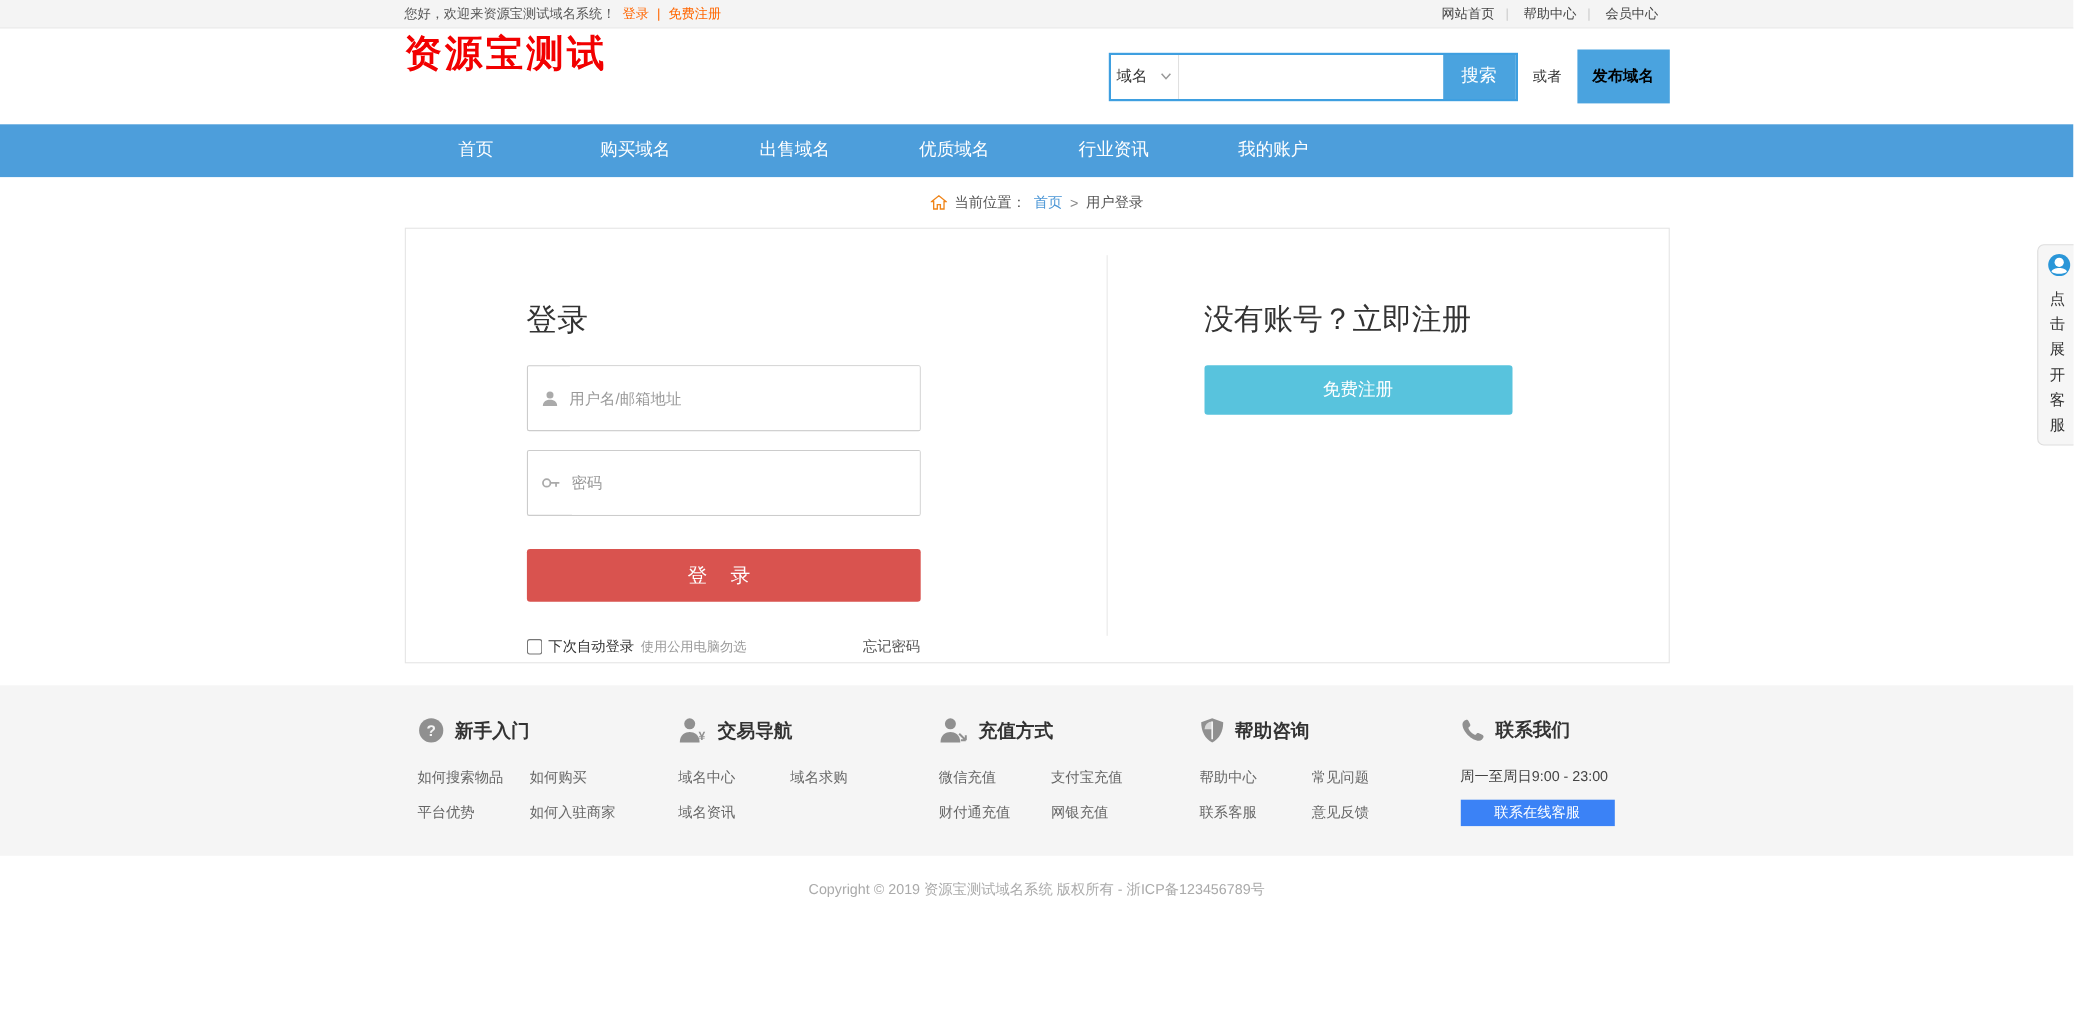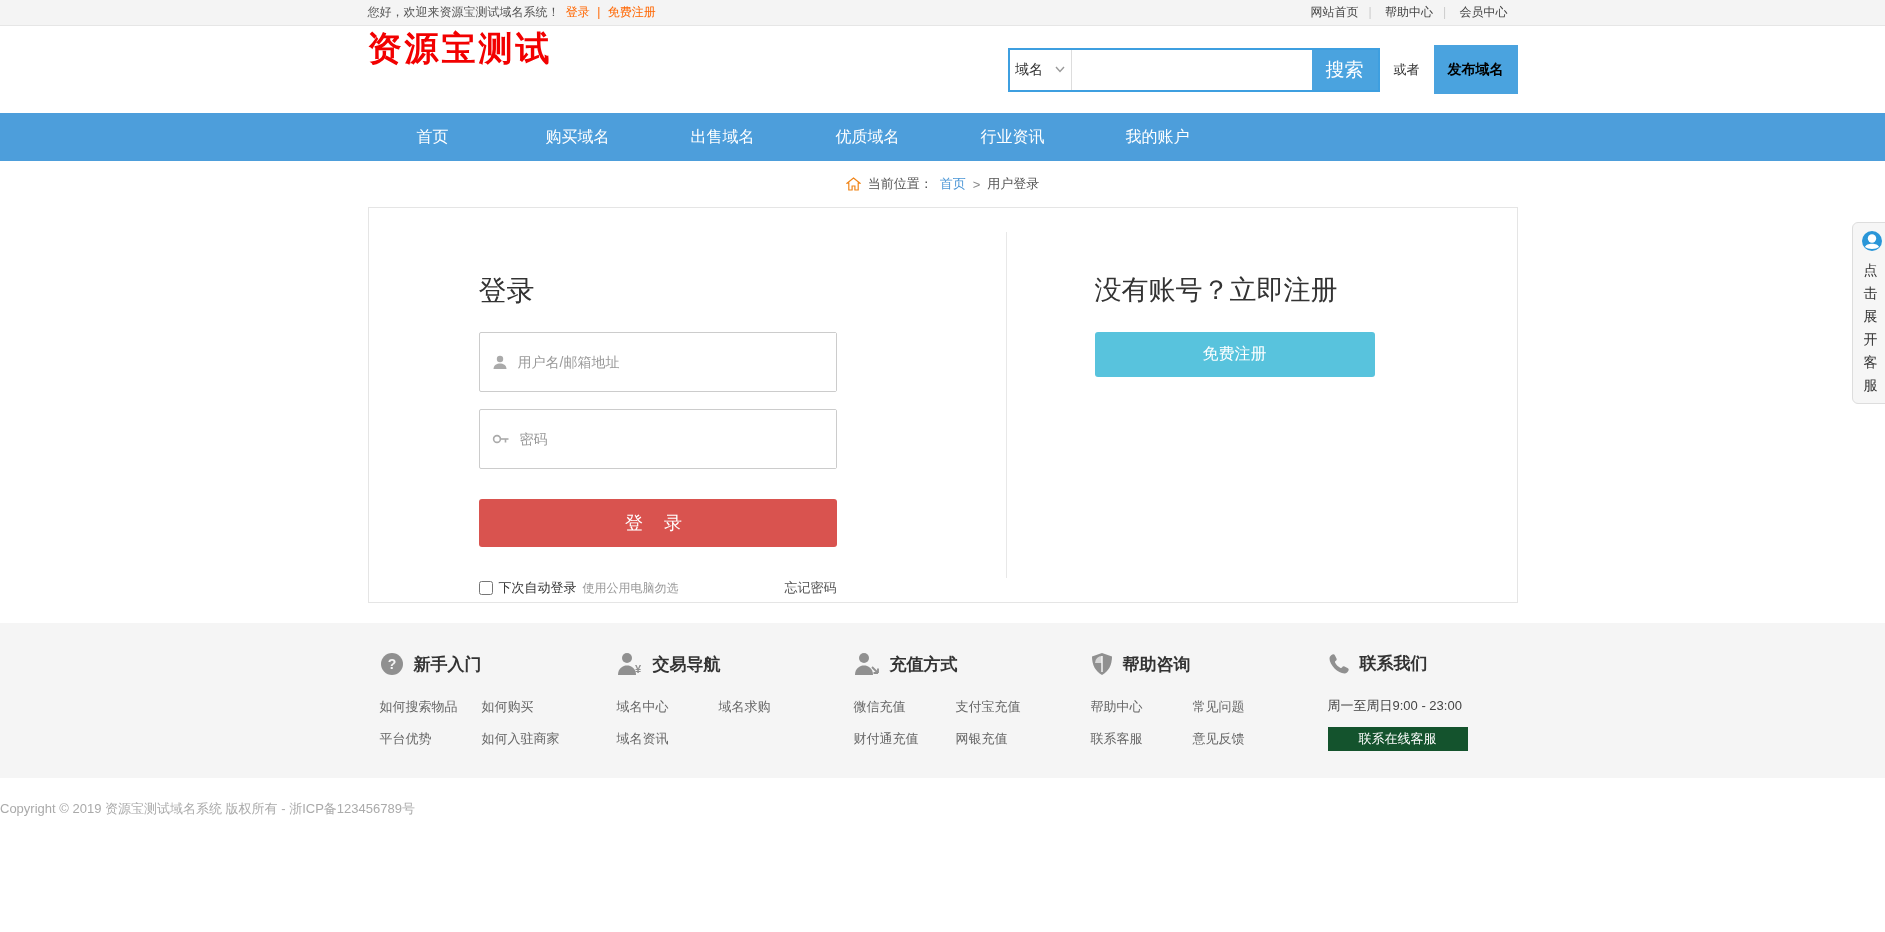--- a/index.html
+++ b/index.html
@@ -21,21 +21,21 @@
 
   
   .header { height:87px; background:#fff; }
   .header-inner { display:flex; justify-content:space-between; height:100%; }
   .logo { font-size:34px; font-weight:bold; color:#f20000; letter-spacing:3px; cursor:pointer; }
   .search-area { display:flex; align-items:center; }
   .search-box { display:flex; align-items:stretch; border:2px solid #3e9fe0; background:#fff; height:44px; }
   .search-select { width:62px; display:flex; align-items:center; justify-content:center; gap:12px;
                    font-size:14px; color:#333; border-right:1px solid #ddd; cursor:pointer; }
   .search-input { width:240px; border:none; outline:none; padding:0 10px; font-size:14px; font-family:inherit; }
-  .search-btn { width:66px; border:none; background:#4aa3df; color:#fff; font-size:19px; cursor:pointer; font-family:inherit; }
+  .search-btn { width:66px; border:none; background:#4aa3df; color:#fff; font-size:16px; cursor:pointer; font-family:inherit; }
   .or-text { font-size:13px; color:#333; margin:0 14px; }
   .publish-btn { width:84px; height:49px; border:none; background:#4aa3df; color:#000000; font-size:14px;
                  font-weight:bold; cursor:pointer; font-family:inherit; }
 
   
   .nav { height:48px; background:#4d9edb; }
   .nav-inner { display:flex; height:100%; }
   .nav-item { width:130px; margin-right:15px; text-align:center; line-height:48px; color:#fff;
               font-size:16px; text-decoration:none; cursor:pointer; }
 
@@ -70,24 +70,24 @@
   
   .footer { margin-top:20px; height:155px; background:#f5f5f5; }
   .footer-inner { display:flex; padding-top:29px; padding-left:12px; }
   .fcol { width:237px; }
   .fcol-contact { width:auto; }
   .fhead { display:flex; align-items:center; gap:10px; margin-bottom:22px; }
   .fhead-title { font-size:17px; font-weight:bold; color:#333; }
   .flinks { display:grid; grid-template-columns:102px auto; row-gap:14px; font-size:13px; }
   .flinks a { color:#666; text-decoration:none; cursor:pointer; white-space:nowrap; }
   .hours { font-size:13px; color:#444; margin-bottom:12px; }
-  .contact-btn { width:140px; height:24px; border:none; background:#14532d; color:#fff; font-size:13px;
+  .contact-btn { width:140px; height:24px; border:none; background:#3b82f6; color:#fff; font-size:13px;
                  cursor:pointer; display:block; font-family:inherit; }
 
-  .copyright { text-align:left; font-size:13px; color:#aaa; margin-top:22px; }
+  .copyright { text-align:center; font-size:13px; color:#aaa; margin-top:22px; }
 
   
   .float-panel { position:absolute; right:-4px; top:222px; width:37px; background:#f6f6f6;
                  border:1px solid #ddd; border-radius:6px 0 0 6px; padding:5px 0 8px 0; text-align:center; }
   .float-chars { display:flex; flex-direction:column; gap:5px; font-size:14px; color:#333; margin-top:4px; }
 
   .icon { flex:none; display:inline-flex; }
 </style>
 </head>
 <body>

